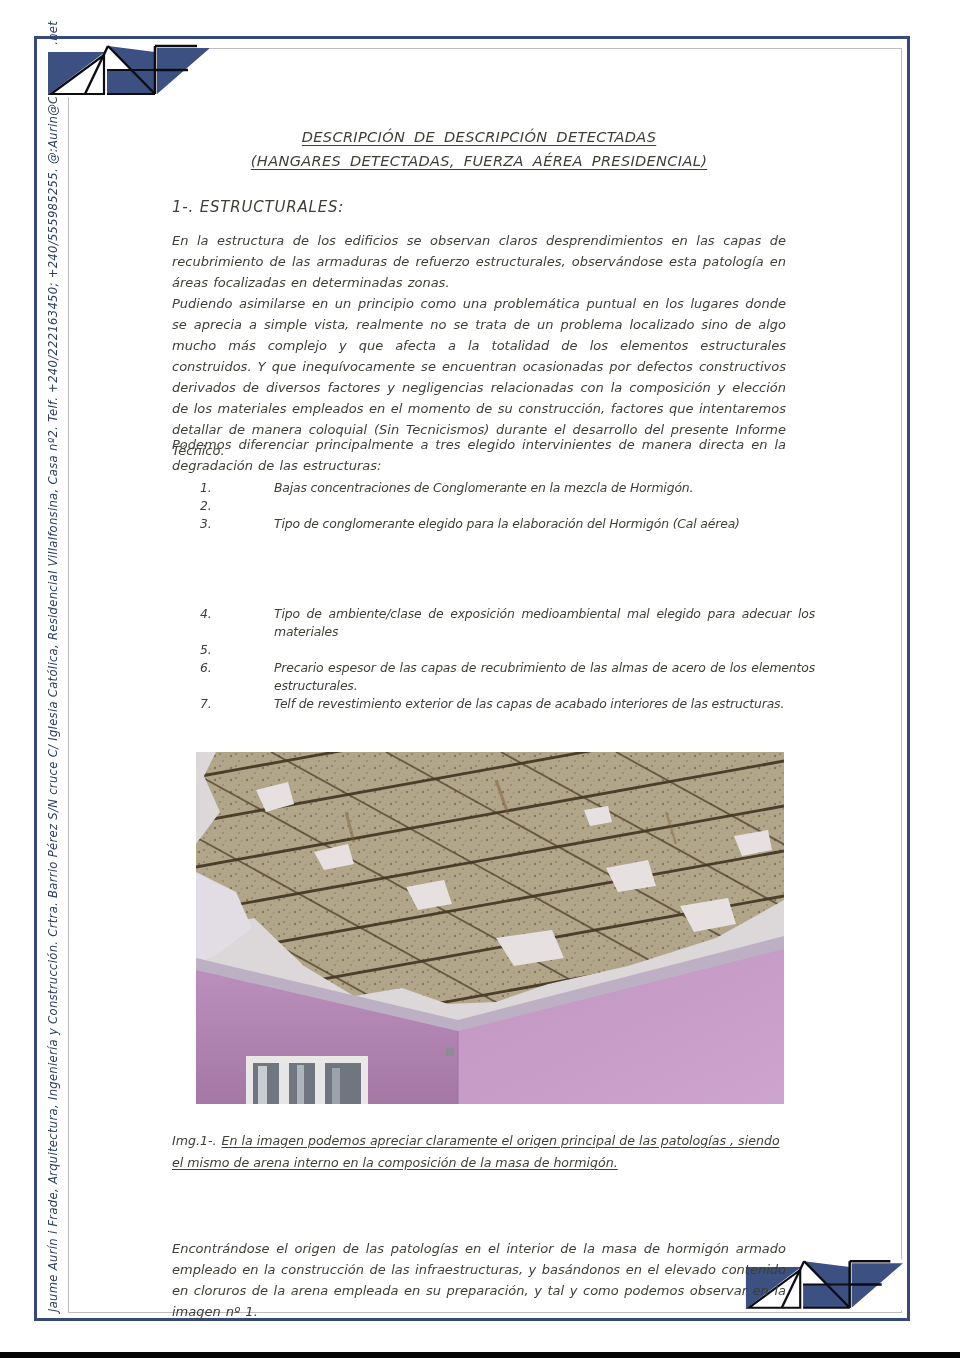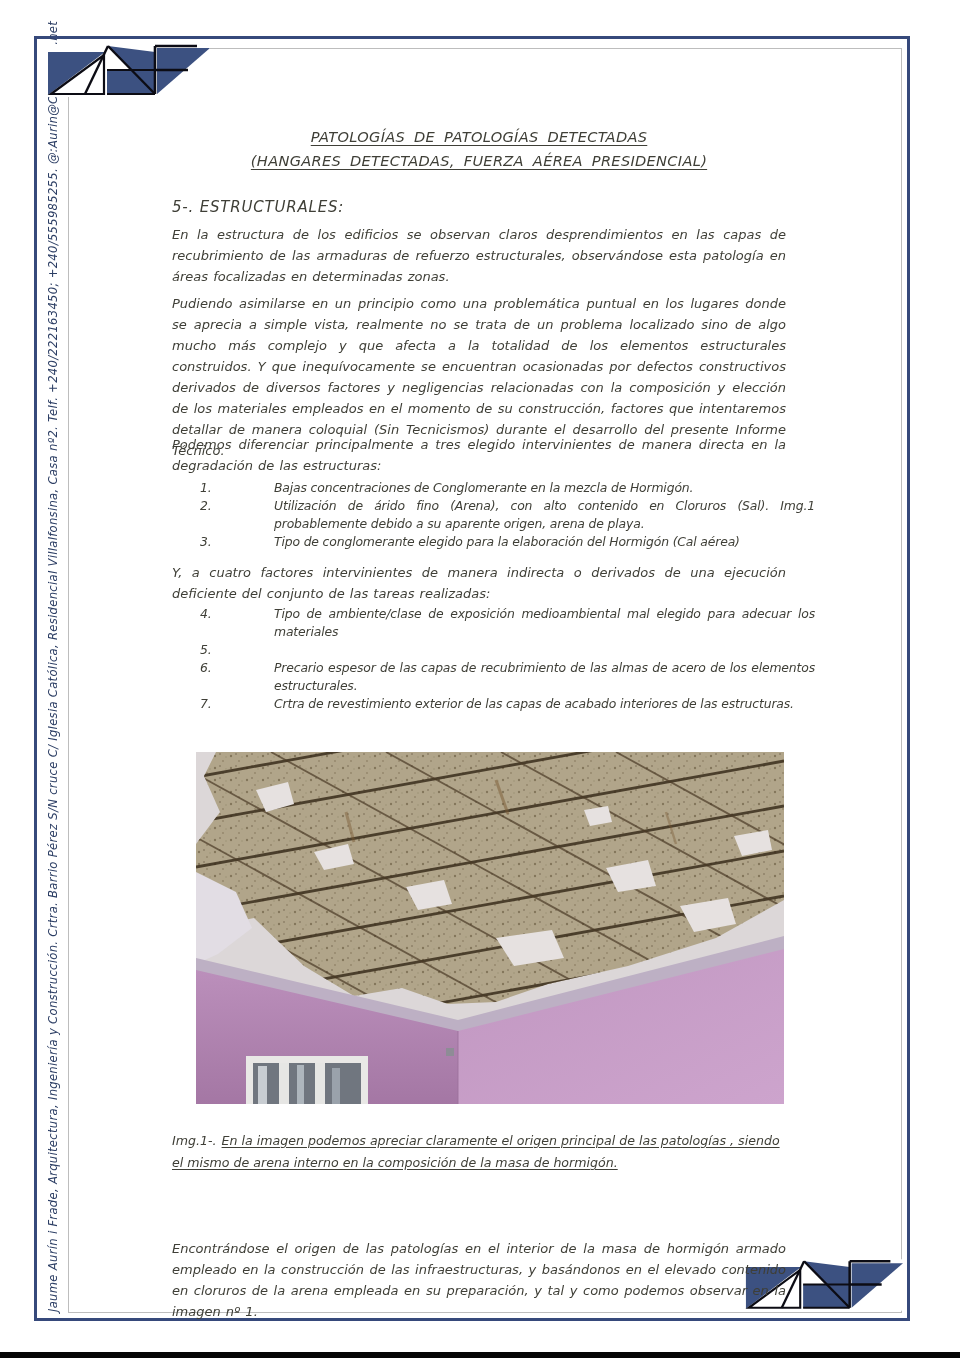--- a/index.html
+++ b/index.html
@@ -67,63 +67,61 @@
 </div>
 
 <div class="logo-br">
   <svg width="160" height="52" viewBox="0 0 165 53">
     <use href="#jaf-logo"></use>
   </svg>
 </div>
 
 <div class="content">
 
-  <div class="blk doc-title" style="top:128px">PATOLOGÍAS DE PATOLOGÍAS DETECTADAS</div>
+  <div class="blk doc-title" style="top:128px">DESCRIPCIÓN DE DESCRIPCIÓN DETECTADAS</div>
   <div class="blk doc-title" style="top:152px">(HANGARES DETECTADAS, FUERZA AÉREA PRESIDENCIAL)</div>
 
-  <div class="blk section-heading" style="top:198px">5-. ESTRUCTURALES:</div>
-
-  <div class="blk para" style="top:224px">En la estructura de los edificios se observan claros desprendimientos en las capas de recubrimiento de las armaduras de refuerzo estructurales, observándose esta patología en áreas focalizadas en determinadas zonas.</div>
+  <div class="blk section-heading" style="top:198px">1-. ESTRUCTURALES:</div>
+
+  <div class="blk para" style="top:230px">En la estructura de los edificios se observan claros desprendimientos en las capas de recubrimiento de las armaduras de refuerzo estructurales, observándose esta patología en áreas focalizadas en determinadas zonas.</div>
 
   <div class="blk para" style="top:293px">Pudiendo asimilarse en un principio como una problemática puntual en los lugares donde se aprecia a simple vista, realmente no se trata de un problema localizado sino de algo mucho más complejo y que afecta a la totalidad de los elementos estructurales construidos. Y que inequívocamente se encuentran ocasionadas por defectos constructivos derivados de diversos factores y negligencias relacionadas con la composición y elección de los materiales empleados en el momento de su construcción, factores que intentaremos detallar de manera coloquial (Sin Tecnicismos) durante el desarrollo del presente Informe Técnico.</div>
 
   <div class="blk para" style="top:434px">Podemos diferenciar principalmente a tres elegido intervinientes de manera directa en la degradación de las estructuras:</div>
 
   <div class="blk list" style="top:479px">
     <div class="list-row">
       <span class="list-num">1.</span>
       <span class="list-text">Bajas concentraciones de Conglomerante en la mezcla de Hormigón.</span>
     </div>
     <div class="list-row">
       <span class="list-num">2.</span>
-      <span class="list-text">Utilización de árido fino (Arena), con alto contenido en Cloruros (Sal). Img.1 probablemente debido a su aparente origen, arena de playa.</span>
     </div>
     <div class="list-row">
       <span class="list-num">3.</span>
       <span class="list-text">Tipo de conglomerante elegido para la elaboración del Hormigón (Cal aérea)</span>
     </div>
   </div>
 
-  <div class="blk para" style="top:562px">Y, a cuatro factores intervinientes de manera indirecta o derivados de una ejecución deficiente del conjunto de las tareas realizadas:</div>
 
   <div class="blk list" style="top:605px">
     <div class="list-row">
       <span class="list-num">4.</span>
       <span class="list-text">Tipo de ambiente/clase de exposición medioambiental mal elegido para adecuar los materiales</span>
     </div>
     <div class="list-row">
       <span class="list-num">5.</span>
     </div>
     <div class="list-row">
       <span class="list-num">6.</span>
       <span class="list-text">Precario espesor de las capas de recubrimiento de las almas de acero de los elementos estructurales.</span>
     </div>
     <div class="list-row">
       <span class="list-num">7.</span>
-      <span class="list-text">Crtra de revestimiento exterior de las capas de acabado interiores de las estructuras.</span>
+      <span class="list-text">Telf de revestimiento exterior de las capas de acabado interiores de las estructuras.</span>
     </div>
   </div>
 
   <div class="photo">
     <svg width="588" height="352" viewBox="0 0 588 352">
       <defs>
         <linearGradient id="wallL" x1="0" y1="0" x2="0" y2="1">
           <stop offset="0" stop-color="#bb8fbb"></stop>
             <stop offset="1" stop-color="#a477a4"></stop>
         </linearGradient>

